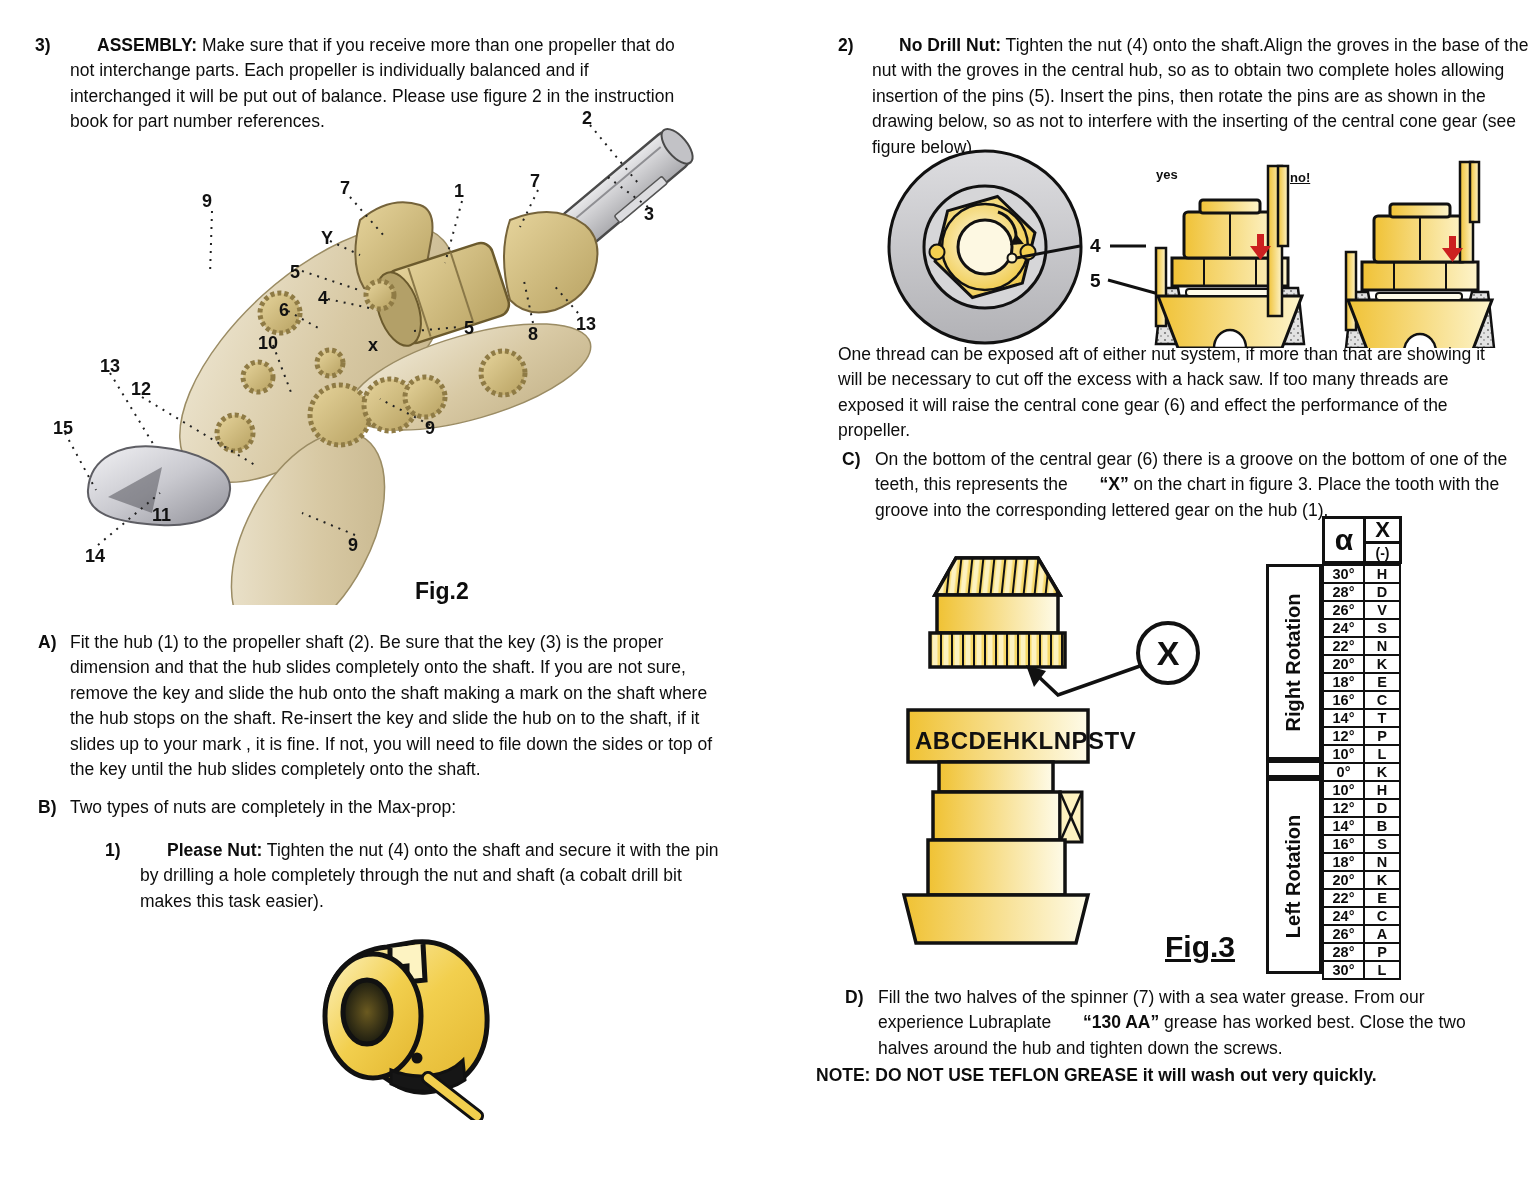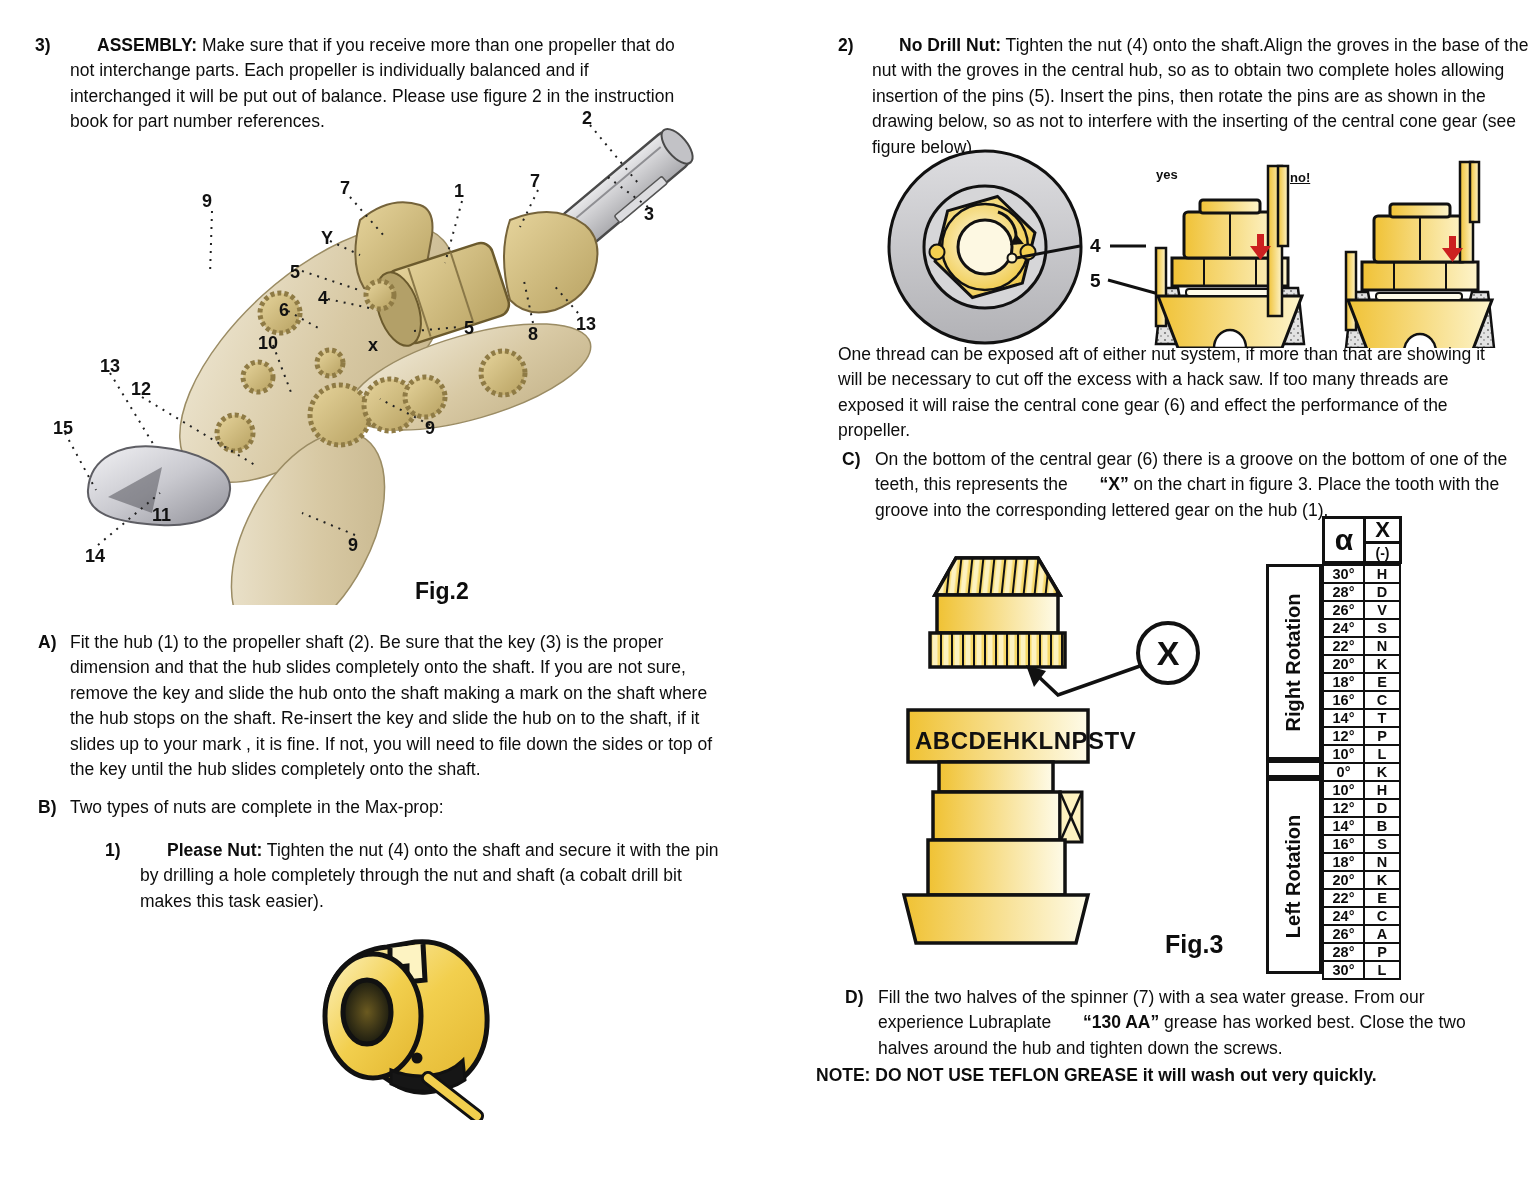--- a/index.html
+++ b/index.html
@@ -150,21 +150,21 @@
         <div class="f2l" style="left: 318px; top: 431px;">9</div>
         <div class="f2l" style="left: 395px; top: 314px;">9</div>
       </div>
   </div>
   <div class="caption" style="left:383px;top:578px;">Fig.2</div>
 
   <div class="pnum" style="left:38px;top:630px;">A)</div>
   <div class="para" style="left:70px;top:630px;width:645px;">Fit the hub (1) to the propeller shaft (2). Be sure that the key (3) is the proper dimension and that the hub slides completely onto the shaft. If you are not sure, remove the key and slide the hub onto the shaft making a mark on the shaft where the hub stops on the shaft. Re-insert the key and slide the hub on to the shaft, if it slides up to your mark , it is fine. If not, you will need to file down the sides or top of the key until the hub slides completely onto the shaft.</div>
 
   <div class="pnum" style="left:38px;top:795px;">B)</div>
-  <div class="para" style="left:70px;top:795px;width:645px;">Two types of nuts are complete in the Max-prop:</div>
+  <div class="para" style="left:70px;top:795px;width:645px;">Two types of nuts are completely in the Max-prop:</div>
 
   <div class="pnum" style="left:105px;top:838px;">1)</div>
   <div class="para" style="left:140px;top:838px;width:580px;"><span class="b">Please Nut:</span><span> Tighten the nut (4) onto the shaft and secure it with the pin by drilling a hole completely through the nut and shaft (a cobalt drill bit makes this task easier).</span></div>
 
   <div style="position:absolute;left:295px;top:920px;width:230px;height:200px;">
     <svg width="230" height="200" viewBox="0 0 230 200">
       <defs>
         <linearGradient id="nutg" x1="0" y1="0" x2="1" y2="1">
           <stop offset="0" stop-color="#fdf3c2"></stop>
             <stop offset="0.5" stop-color="#f2cf4e"></stop>
@@ -316,21 +316,21 @@
         <rect x="41" y="219" width="114" height="30" fill="url(#f3g)" stroke="#111" stroke-width="3.5"></rect>
         <rect x="35" y="249" width="127" height="48" fill="url(#f3g)" stroke="#111" stroke-width="3.5"></rect>
         <rect x="162" y="249" width="22" height="50" fill="#fdf2c0" stroke="#111" stroke-width="3"></rect>
         <line x1="162" y1="249" x2="184" y2="299" stroke="#111" stroke-width="2.5"></line>
         <line x1="184" y1="249" x2="162" y2="299" stroke="#111" stroke-width="2.5"></line>
         <rect x="30" y="297" width="137" height="55" fill="url(#f3g)" stroke="#111" stroke-width="3.5"></rect>
         <polygon points="6,352 190,352 178,400 18,400" fill="url(#f3g)" stroke="#111" stroke-width="3.5"></polygon>
       </g>
     </svg>
   </div>
-  <div class="caption" style="left:1133px;top:930px;font-size:25px;">Fig.3</div>
+  <div class="caption" style="left:1133px;top:930px;font-size:30px;text-decoration:underline;">Fig.3</div>
 
   <div id="f3t">
     <div id="alphacell" class="hcell">α</div>
     <div id="xcell" class="hcell">X</div>
     <div id="minuscell" class="hcell">(-)</div>
     <div id="rightrot" class="rotbox">
         <span>Right Rotation</span>
       </div>
     <div id="zerocell"></div>
     <div id="leftrot" class="rotbox">

